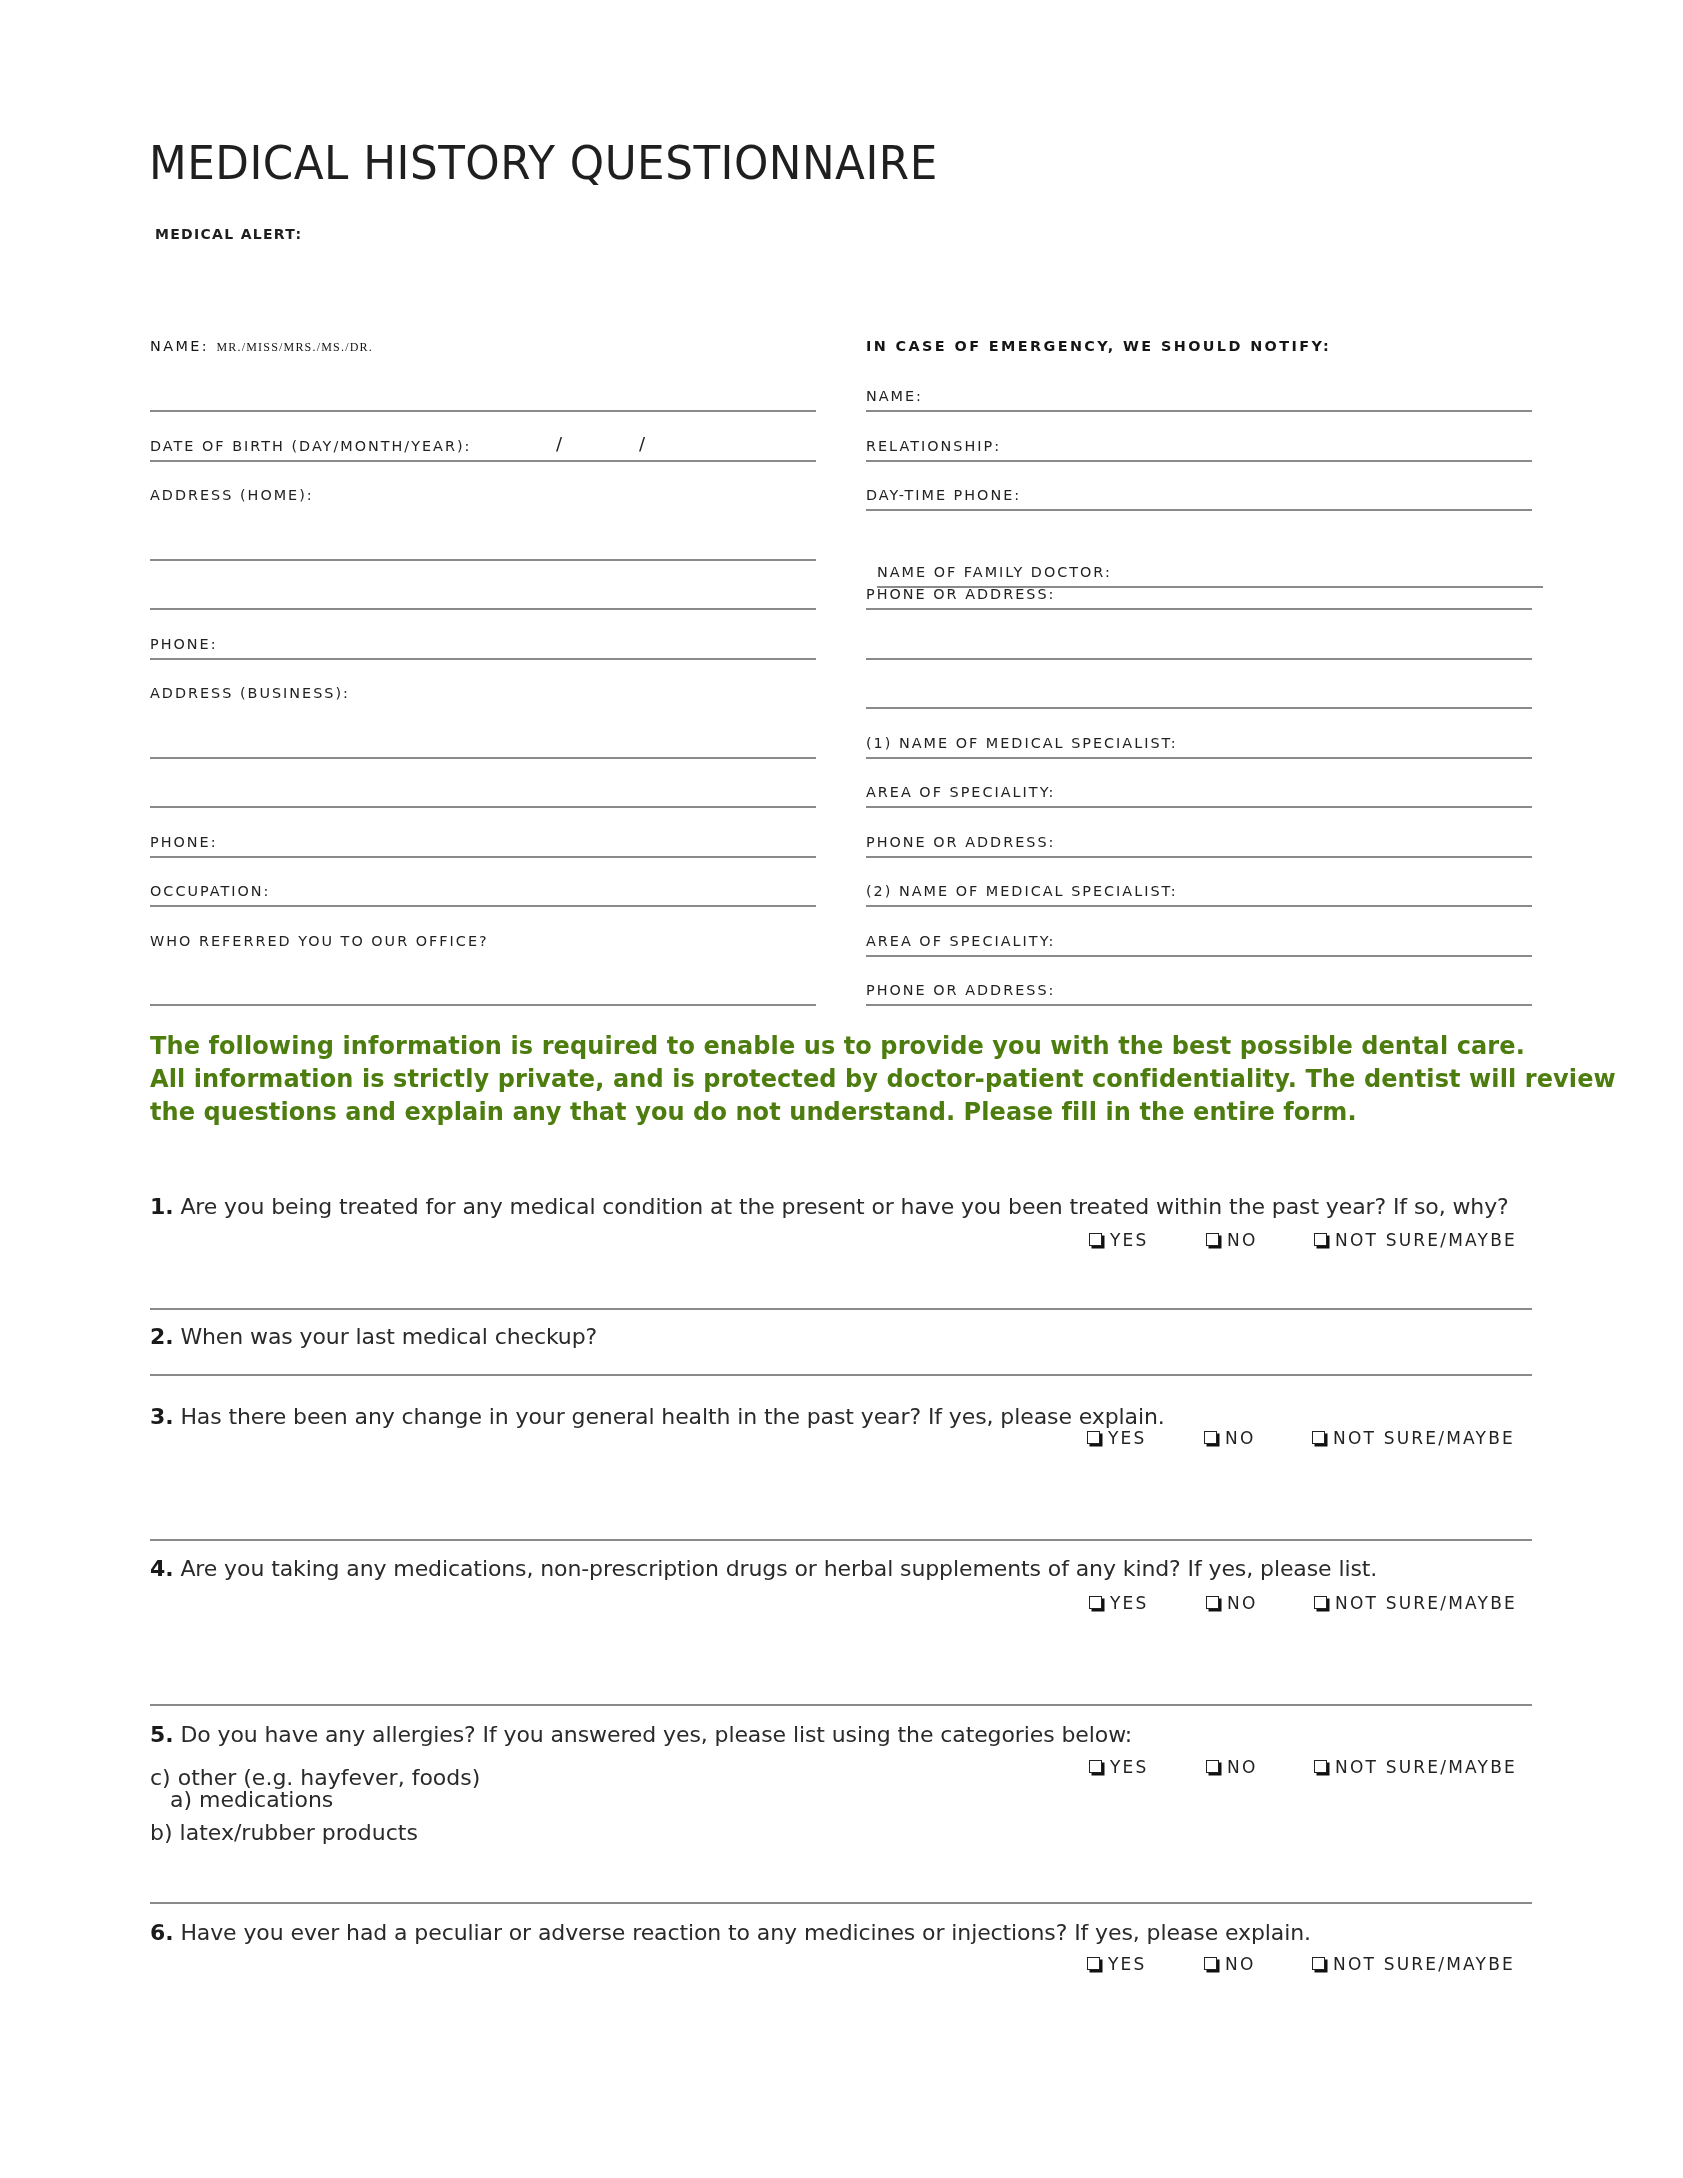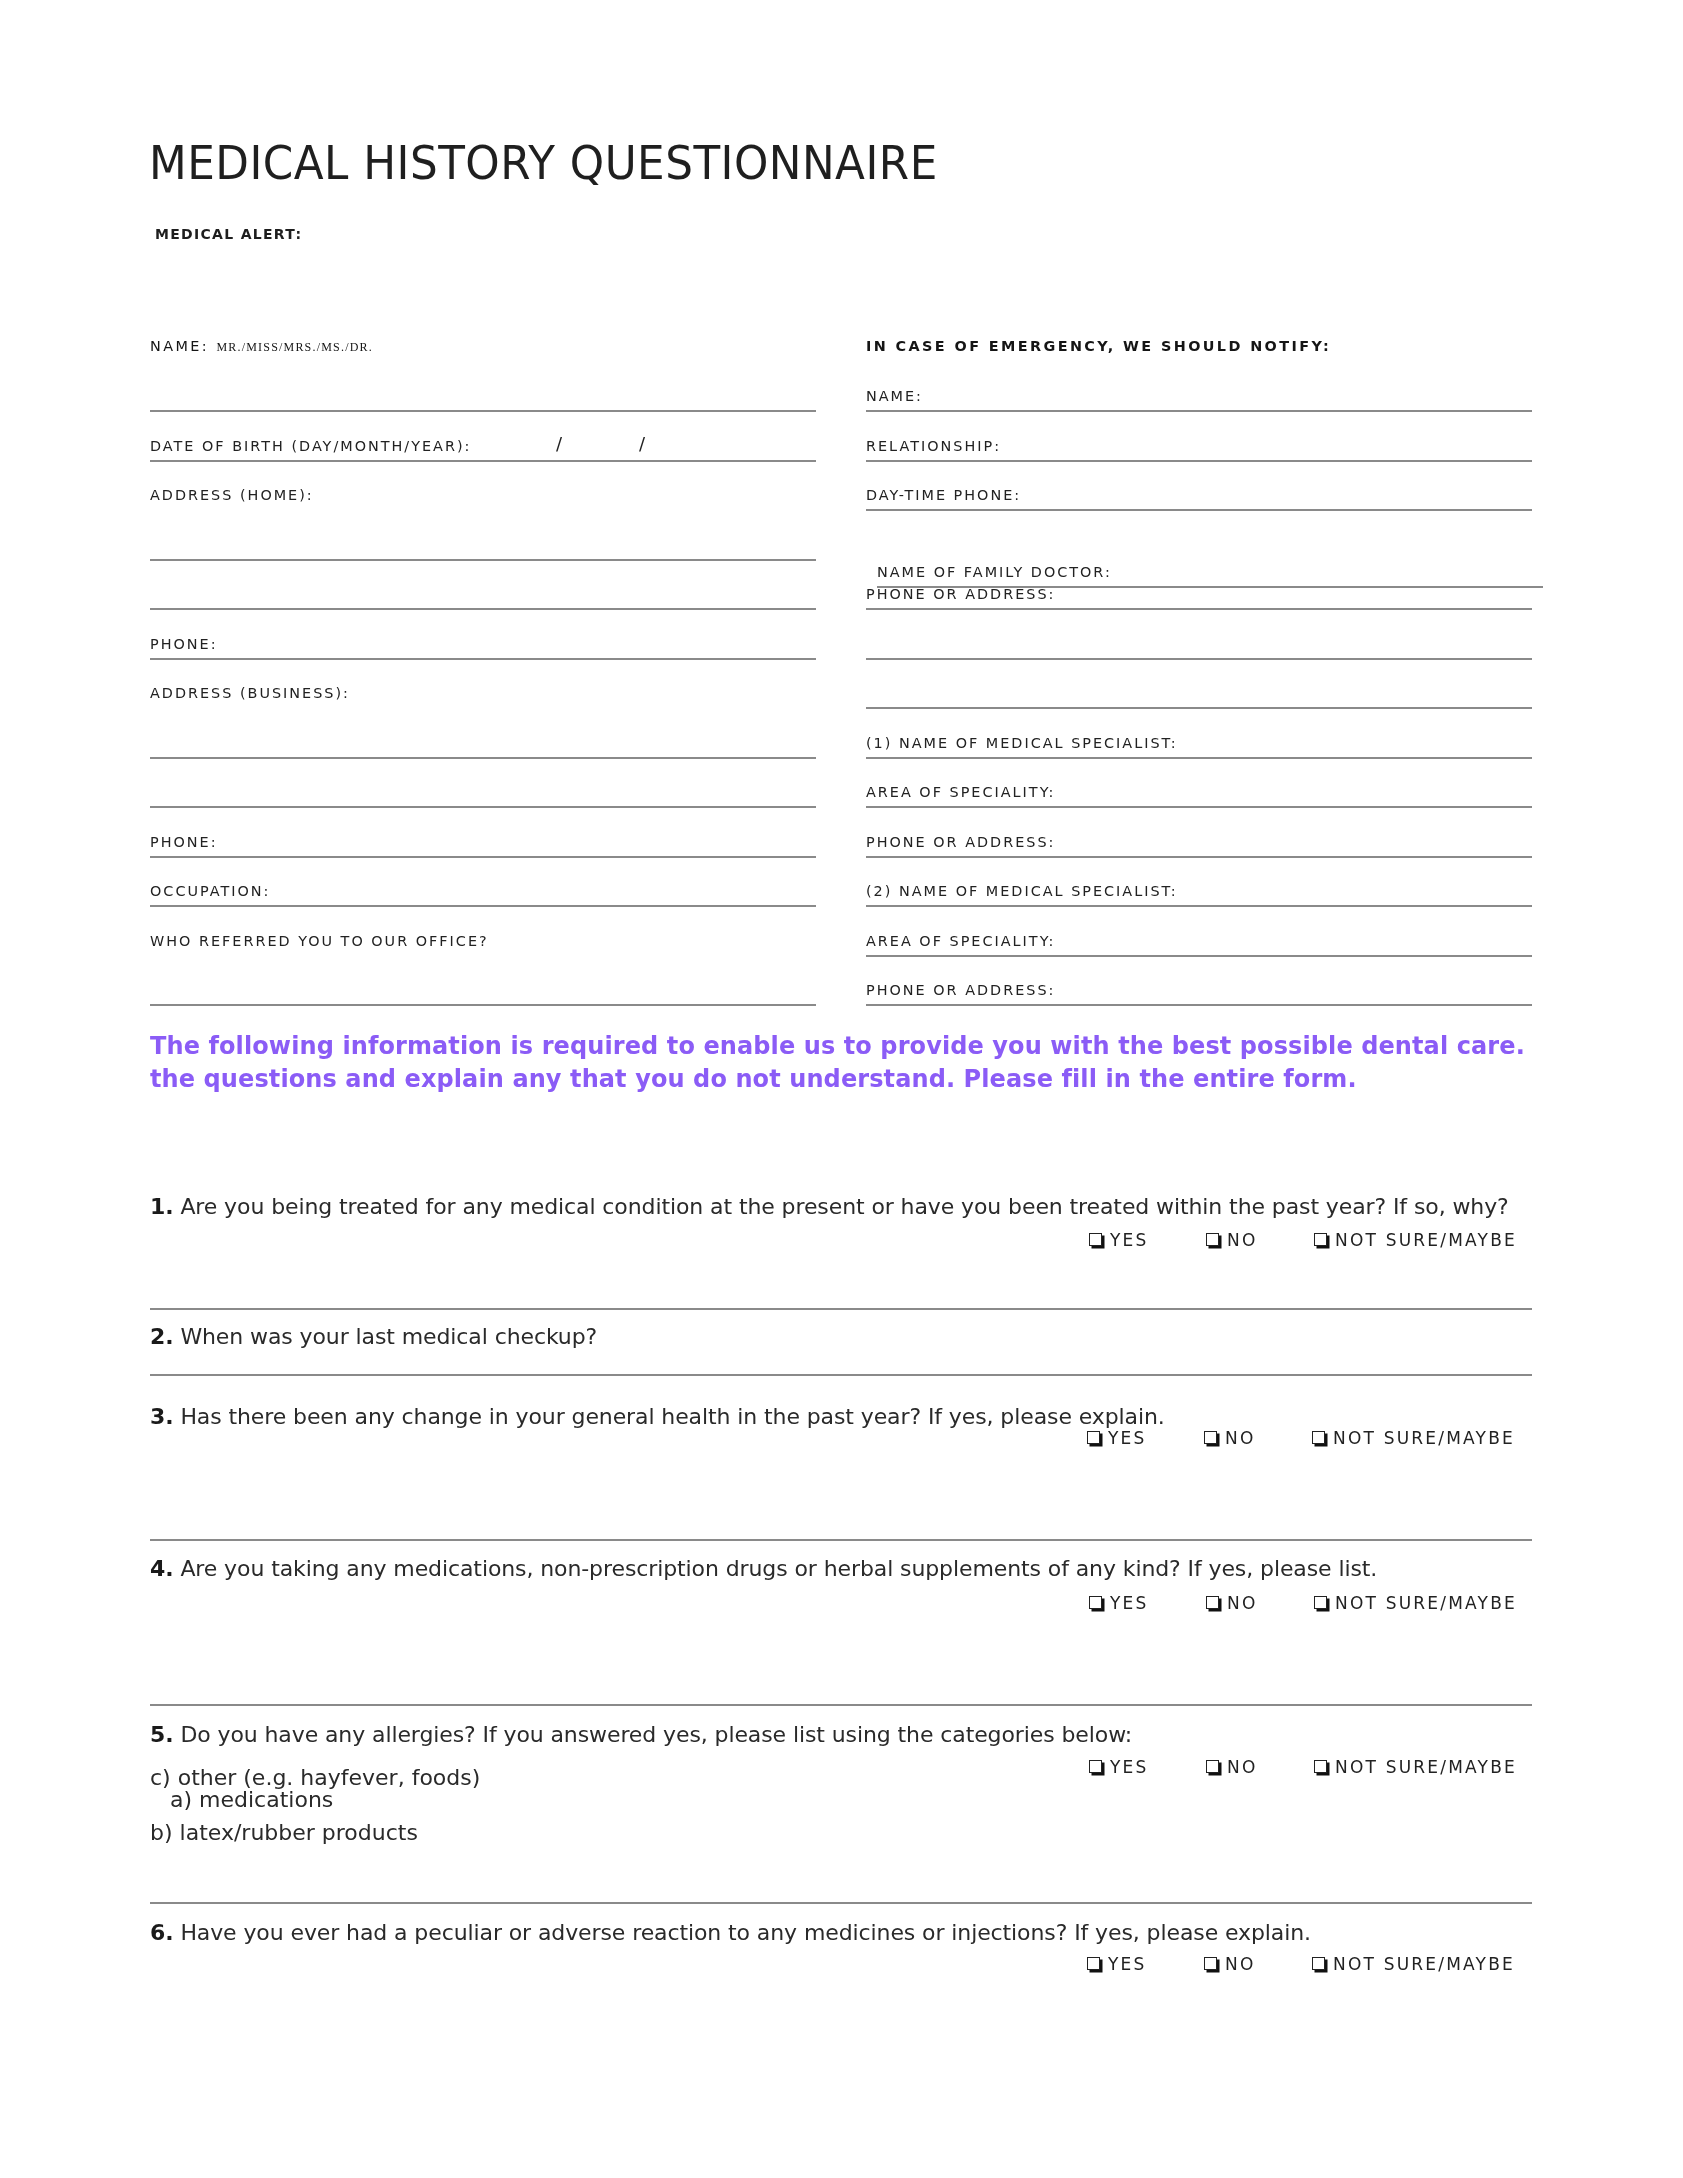--- a/index.html
+++ b/index.html
@@ -13,21 +13,21 @@
   .col-left { left: 150px; width: 666px; }
   .col-right { left: 866px; width: 666px; }
   .row { position: absolute; left: 0; width: 100%; height: 50px; }
   .row .line { position: absolute; left: 0; right: 0; bottom: 0; height: 0; border-bottom: 2px solid #8a8a8a; }
   .row .label { position: absolute; left: 0; bottom: 8px; font-size: 14.4px; letter-spacing: 2px;
                 white-space: nowrap; color: #222; }
   .hdr { position: absolute; left: 0; font-size: 14.4px; font-weight: bold; letter-spacing: 2.4px; white-space: nowrap; color: #151515; }
   .slash { position: absolute; bottom: 8px; font-size: 18px; color: #222; }
   .field-input { position: absolute; left: 0; right: 0; bottom: 2px; height: 30px; border: none; background: transparent; outline: none; }
   .intro { left: 150px; top: 1030px; width: 1386px; font-size: 24px; font-weight: bold; line-height: 33px;
-           color: #8b5cf6; letter-spacing: 0.1px; }
+           color: #4d7c0f; letter-spacing: 0.1px; }
   .intro div { white-space: nowrap; }
   .q { position: absolute; left: 150px; font-size: 22px; color: #2a2a2a; white-space: nowrap; letter-spacing: -0.1px; }
   .q .num { font-weight: bold; color: #1a1a1a; }
   .hline { position: absolute; left: 150px; width: 1382px; border-bottom: 2px solid #8a8a8a; height: 0; }
   .opts { position: absolute; height: 24px; left: 0; width: 1533px; }
   .opt { position: absolute; top: 0; display: flex; align-items: center; font-size: 17px; letter-spacing: 2.2px; white-space: nowrap; color: #222; cursor: pointer; }
   .box { display: inline-block; width: 11px; height: 11px; border: 1.5px solid #222; background: #fff;
          box-shadow: 2.5px 2.5px 0 #111; margin-right: 8px; position: relative; top: -1px; }
   .sub { position: absolute; left: 150px; font-size: 22px; color: #2a2a2a; white-space: nowrap; }
 </style>
@@ -142,20 +142,21 @@
     <div class="line"></div>
   </div>
   <div class="row" style="top:956px;">
     <span class="label">PHONE OR ADDRESS:</span>
     <div class="line"></div>
   </div>
 </div>
 
 <div class="abs intro">
   <div>The following information is required to enable us to provide you with the best possible dental care.</div>
+  <div>All information is strictly private, and is protected by doctor-patient confidentiality. The dentist will review</div>
   <div>the questions and explain any that you do not understand. Please fill in the entire form.</div>
 </div>
 
 <div class="q" style="top:1194px;">
   <span class="num">1.</span>
   <span>Are you being treated for any medical condition at the present or have you been treated within the past year? If so, why?</span>
 </div>
 <div class="opts" style="top:1230px;">
   <label class="opt" style="left:1089px;">
       <span class="box"></span>

